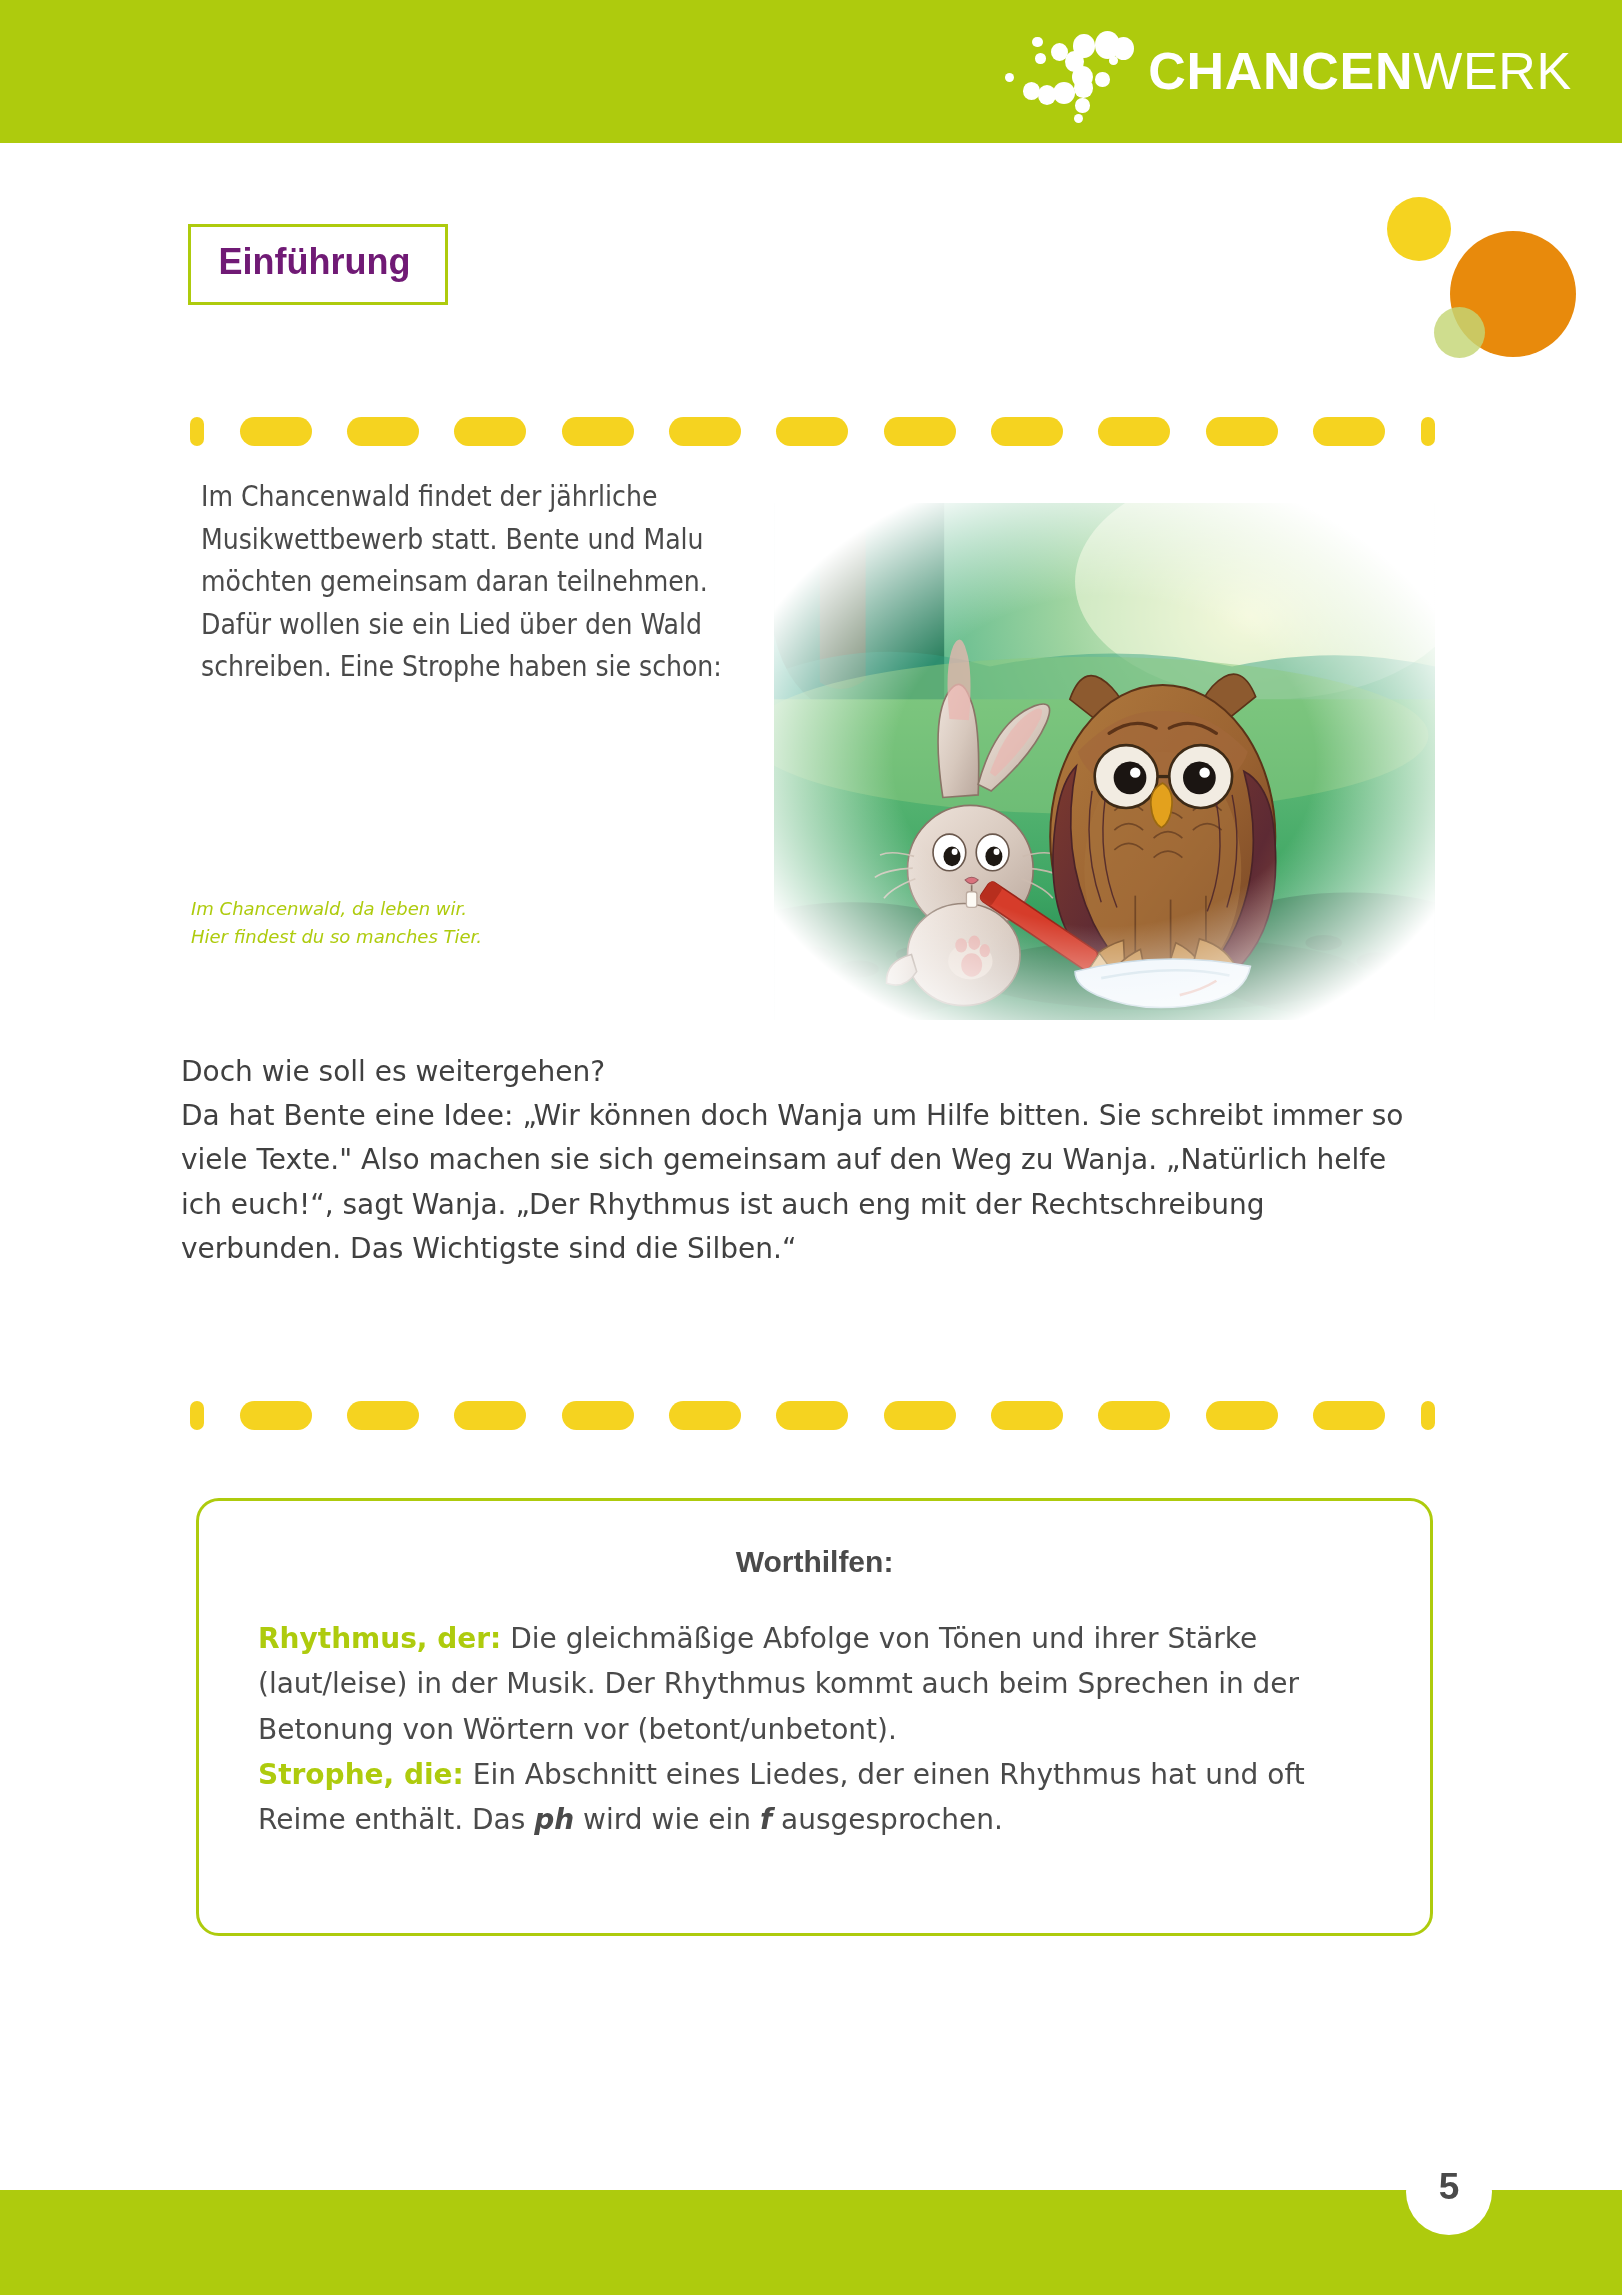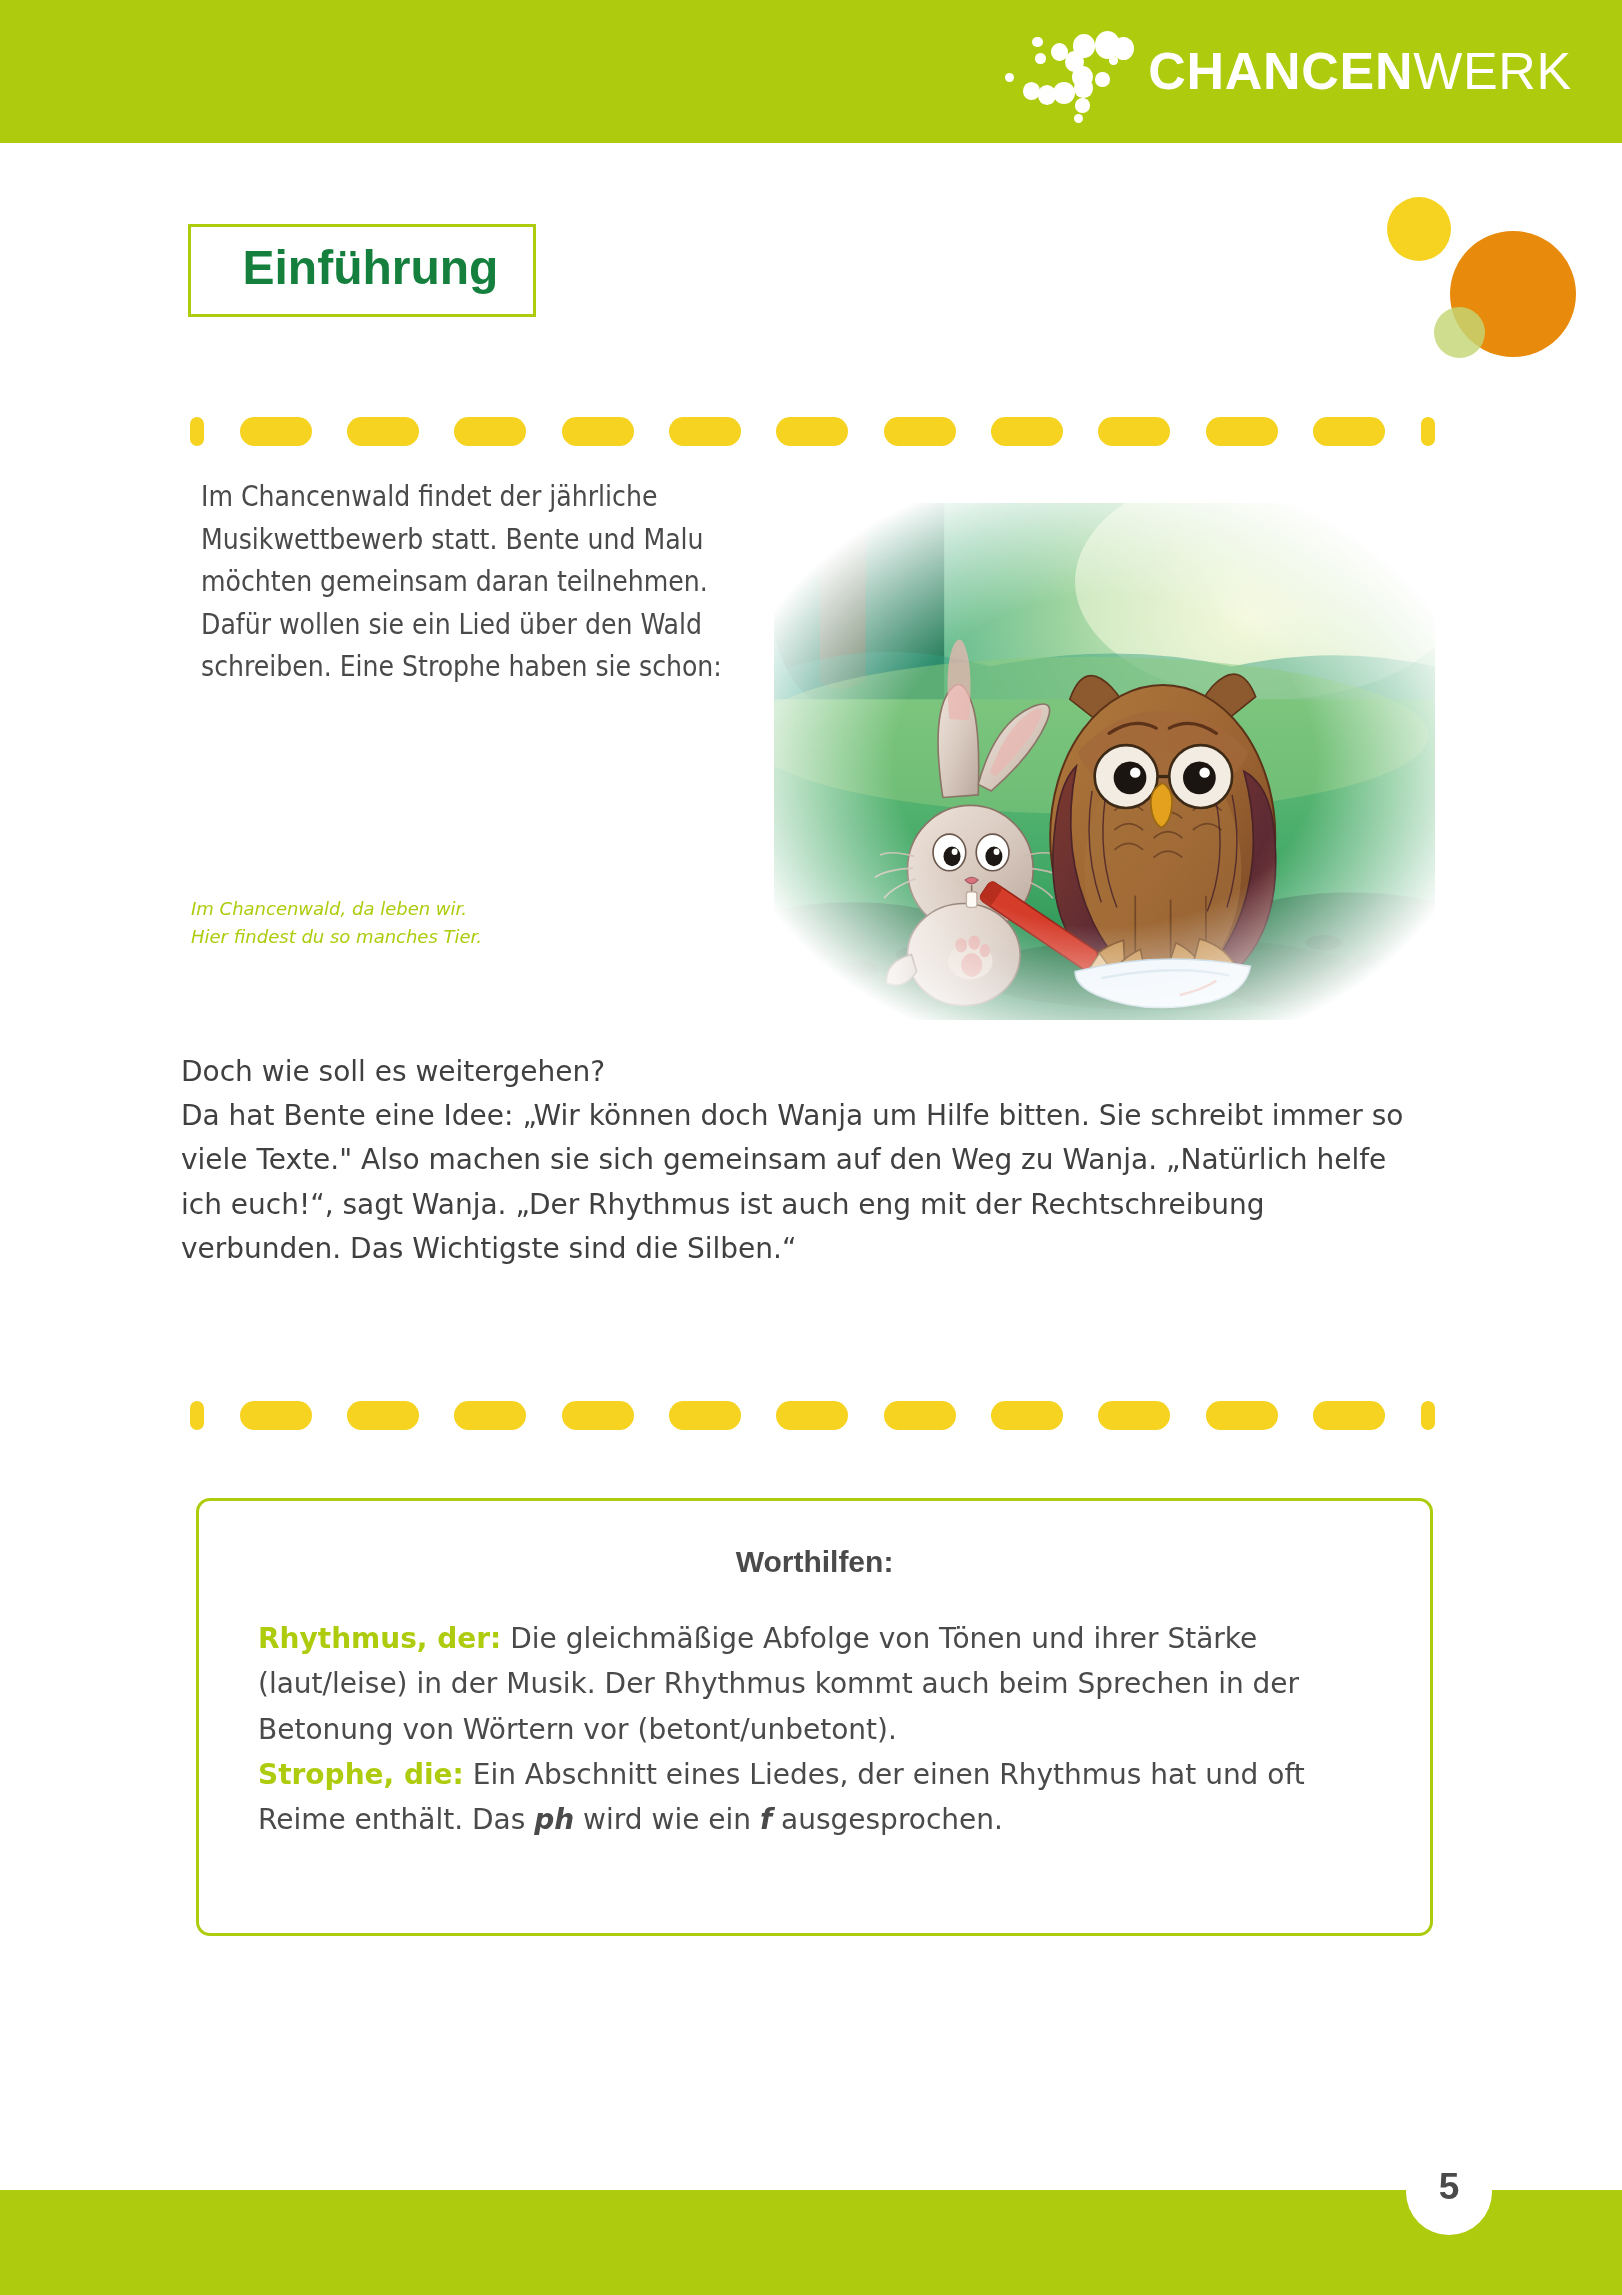--- a/index.html
+++ b/index.html
@@ -40,22 +40,22 @@
   .deco-lgreen { width:51px; height:51px; background:rgba(196,214,117,0.82); left:99px; top:136px; }
 
   
   .title-box {
     position:absolute; left:188px; top:224px;
     border:3.3px solid #AECB0D; background:#fff;
     padding:17px 35px 22px 27.5px;
   }
   .title-box .t {
     font-family:"Liberation Sans", sans-serif;
-    font-weight:bold; font-size:48px; line-height:1;
-    color:#15803d; white-space:nowrap;margin-left:24px;
+    font-weight:bold; font-size:36px; line-height:1;
+    color:#701a75; white-space:nowrap;
   }
 
   
   .divider { position:absolute; left:190px; width:1245px; height:30px; display:flex;
     align-items:center; justify-content:space-between; }
   .divider .cap { background:#F5D320; height:29px; border-radius:14.4px; }
   .divider .cap.small { width:14.4px; }
   .divider .cap.big { width:72px; }
 
   
@@ -85,21 +85,21 @@
   .para-wide {
     position:absolute; left:181px; top:1050px; width:1247px;
     font-family:"DejaVu Sans", sans-serif;
     font-size:28px; line-height:1.58; color:#404040;
   }
   .para-wide .q-line { display:block; }
 
   
   .help-box {
     position:absolute; left:196px; top:1498px; width:1237px; height:438px;
-    border:3.3px solid #AECB0D; border-radius:14px; background:#fff;
+    border:3.3px solid #AECB0D; border-radius:23px; background:#fff;
   }
   .help-title {
     font-family:"Liberation Sans", sans-serif;
     font-weight:bold; font-size:30px; color:#4A4A4A;
     text-align:center; margin-top:44px;
   }
   .help-body {
     font-family:"DejaVu Sans", sans-serif;
     font-size:28px; line-height:1.62; color:#4A4A4A;
     margin:37px 38px 0 59px;

